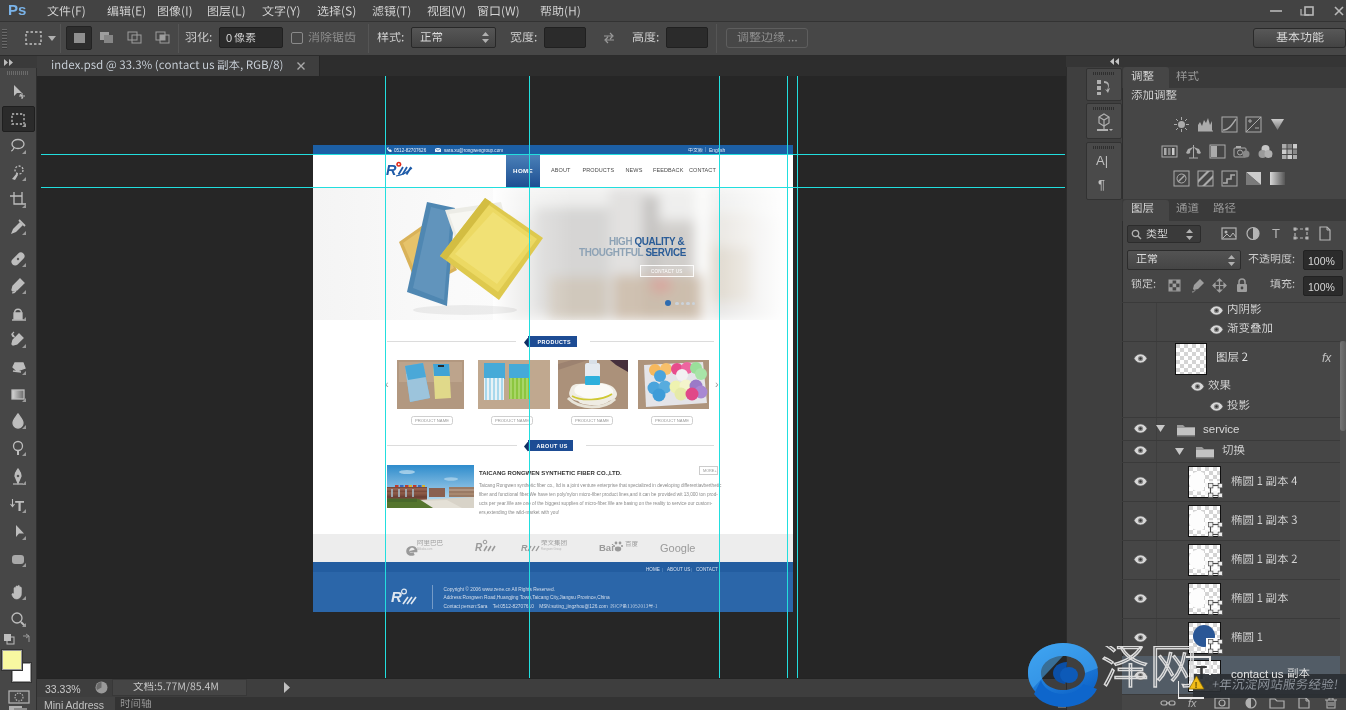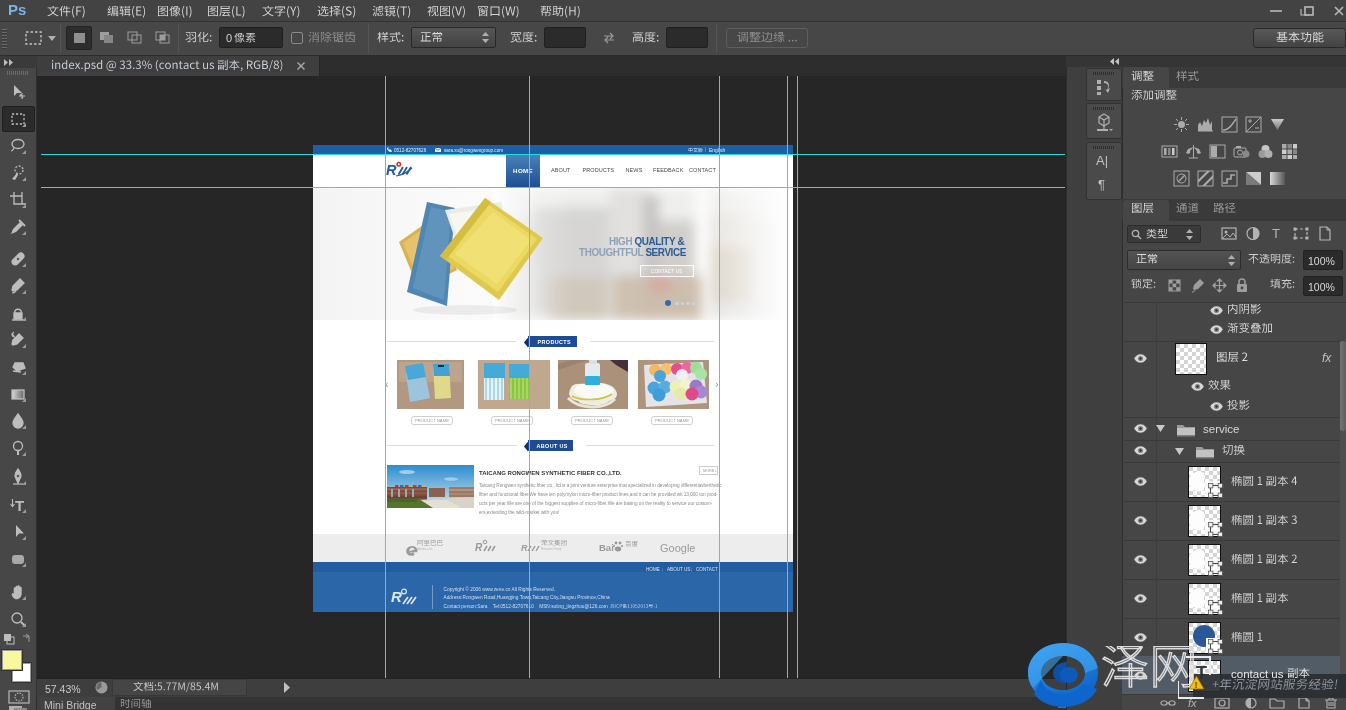--- a/index.html
+++ b/index.html
@@ -560,35 +560,35 @@
       <path d="M3.4 1.5H3.7Q3.7 1.5 3.7 1.5Q3.7 1.5 3.7 1.6Q3.7 1.6 3.7 1.6Q3.7 2.2 3.7 2.6Q3.6 3 3.6 3.3Q3.6 3.6 3.5 3.7Q3.5 3.9 3.4 3.9Q3.4 4 3.3 4Q3.2 4.1 3.1 4.1Q3 4.1 2.8 4.1Q2.6 4.1 2.5 4.1Q2.4 4 2.4 3.9Q2.4 3.8 2.3 3.8Q2.5 3.8 2.7 3.8Q2.9 3.8 2.9 3.8Q3 3.8 3 3.8Q3.1 3.8 3.1 3.7Q3.2 3.7 3.2 3.4Q3.3 3.2 3.3 2.7Q3.3 2.3 3.4 1.5ZM2 1H2.4Q2.4 1.4 2.3 1.8Q2.3 2.2 2.2 2.5Q2.1 2.9 1.9 3.2Q1.7 3.5 1.4 3.7Q1.1 4 0.6 4.1Q0.5 4.1 0.5 4Q0.4 3.9 0.4 3.8Q0.8 3.7 1.1 3.5Q1.4 3.3 1.6 3Q1.8 2.7 1.8 2.4Q1.9 2.1 2 1.7Q2 1.3 2 1ZM0.3 0.2H4.5V0.5H0.3ZM1.4 -0.3H1.7V1H1.4ZM3.1 -0.3H3.4V1H3.1ZM0.6 1.5H3.5V1.8H0.6ZM1 2.2 1.3 2.3Q1.2 2.5 1.1 2.7Q1 2.9 0.9 3.1Q0.8 3.2 0.6 3.4L0.3 3.2Q0.5 3.1 0.6 2.9Q0.7 2.7 0.8 2.5Q0.9 2.4 1 2.2ZM3.7 2.3 4 2.2Q4.1 2.3 4.3 2.5Q4.4 2.7 4.4 2.9Q4.5 3.1 4.6 3.2L4.3 3.4Q4.2 3.2 4.1 3Q4 2.9 3.9 2.7Q3.8 2.5 3.7 2.3Z M5.3 3.7V0.2H5.7V3.7Z M8 3.8Q7.7 3.8 7.4 3.7Q7.1 3.6 6.9 3.3Q6.7 3.1 6.6 2.8Q6.5 2.4 6.5 2Q6.5 1.6 6.6 1.2Q6.7 0.9 6.9 0.6Q7.1 0.4 7.4 0.3Q7.7 0.2 8 0.2Q8.4 0.2 8.6 0.3Q8.9 0.4 9 0.6L8.8 0.9Q8.6 0.7 8.5 0.6Q8.3 0.6 8.1 0.6Q7.7 0.6 7.5 0.7Q7.2 0.9 7.1 1.2Q6.9 1.5 6.9 2Q6.9 2.4 7.1 2.7Q7.2 3.1 7.5 3.2Q7.7 3.4 8 3.4Q8.3 3.4 8.5 3.3Q8.7 3.2 8.9 3L9.1 3.3Q8.9 3.5 8.6 3.7Q8.4 3.8 8 3.8Z M9.8 3.7V0.2H10.8Q11.2 0.2 11.4 0.3Q11.7 0.4 11.9 0.6Q12.1 0.9 12.1 1.3Q12.1 1.6 11.9 1.9Q11.7 2.1 11.5 2.2Q11.2 2.3 10.8 2.3H10.2V3.7ZM10.2 2H10.7Q11.2 2 11.4 1.8Q11.6 1.6 11.6 1.3Q11.6 0.9 11.4 0.7Q11.2 0.6 10.7 0.6H10.2Z M13.9 0.1H15.9V0.4H13.9ZM15.8 0.1H15.9L16 0.1L16.2 0.3Q16 0.6 15.7 0.8Q15.4 1.1 15 1.3Q14.7 1.5 14.3 1.6Q13.9 1.8 13.4 1.9Q13 2 12.6 2.1Q12.6 2 12.6 2Q12.5 1.9 12.5 1.9Q12.5 1.8 12.5 1.8Q12.8 1.7 13.2 1.6Q13.6 1.5 14 1.4Q14.4 1.2 14.8 1Q15.1 0.9 15.4 0.7Q15.6 0.4 15.8 0.2ZM13.8 0.4Q14.1 0.8 14.6 1Q15.1 1.3 15.7 1.5Q16.3 1.6 17 1.7Q16.9 1.7 16.9 1.8Q16.9 1.9 16.8 1.9Q16.8 2 16.8 2Q16.1 1.9 15.5 1.8Q14.9 1.6 14.4 1.3Q13.9 1 13.5 0.6ZM13.1 2H16.3V4.1H15.9V2.3H13.5V4.1H13.1ZM13.3 2.8H16.1V3.1H13.3ZM13.3 3.7H16.1V4H13.3ZM14.5 2.2H14.9V3.8H14.5ZM14.1 -0.3 14.5 -0.2Q14.2 0.2 13.8 0.5Q13.5 0.9 12.9 1.2Q12.9 1.1 12.9 1.1Q12.8 1 12.8 1Q12.7 0.9 12.7 0.9Q13 0.8 13.3 0.6Q13.6 0.3 13.8 0.1Q14 -0.1 14.1 -0.3Z M17.5 3.7V3.4H18.3V0.8H17.7V0.5Q17.9 0.4 18.1 0.4Q18.3 0.3 18.4 0.2H18.8V3.4H19.5V3.7Z M20.2 3.7V3.4H21V0.8H20.4V0.5Q20.6 0.4 20.8 0.4Q20.9 0.3 21.1 0.2H21.4V3.4H22.1V3.7Z M23.8 3.8Q23.4 3.8 23.2 3.6Q22.9 3.4 22.8 3Q22.7 2.6 22.7 2Q22.7 1.4 22.8 1Q22.9 0.6 23.2 0.4Q23.4 0.2 23.8 0.2Q24.1 0.2 24.3 0.4Q24.6 0.6 24.7 1Q24.9 1.4 24.9 2Q24.9 2.6 24.7 3Q24.6 3.4 24.3 3.6Q24.1 3.8 23.8 3.8ZM23.8 3.5Q24 3.5 24.1 3.3Q24.3 3.1 24.4 2.8Q24.4 2.5 24.4 2Q24.4 1.5 24.4 1.1Q24.3 0.8 24.1 0.7Q24 0.5 23.8 0.5Q23.6 0.5 23.4 0.7Q23.3 0.8 23.2 1.1Q23.1 1.5 23.1 2Q23.1 2.5 23.2 2.8Q23.3 3.1 23.4 3.3Q23.6 3.5 23.8 3.5Z M26.4 3.8Q26.1 3.8 25.9 3.7Q25.7 3.7 25.5 3.6Q25.4 3.5 25.2 3.3L25.4 3.1Q25.6 3.2 25.7 3.2Q25.8 3.3 26 3.4Q26.1 3.4 26.3 3.4Q26.5 3.4 26.7 3.3Q26.9 3.2 27 3.1Q27.1 2.9 27.1 2.6Q27.1 2.2 26.9 2Q26.7 1.8 26.3 1.8Q26.2 1.8 26 1.9Q25.9 1.9 25.7 2L25.5 1.9L25.6 0.2H27.3V0.6H26L25.9 1.6Q26 1.6 26.2 1.5Q26.3 1.5 26.4 1.5Q26.7 1.5 27 1.6Q27.2 1.7 27.4 2Q27.5 2.2 27.5 2.6Q27.5 3 27.3 3.3Q27.2 3.5 26.9 3.7Q26.7 3.8 26.4 3.8Z M28 3.7V3.5Q28.5 3 28.9 2.6Q29.2 2.2 29.4 1.9Q29.6 1.5 29.6 1.2Q29.6 1 29.5 0.9Q29.4 0.7 29.3 0.6Q29.2 0.5 28.9 0.5Q28.7 0.5 28.5 0.6Q28.4 0.8 28.2 0.9L28 0.7Q28.2 0.4 28.4 0.3Q28.7 0.2 29 0.2Q29.3 0.2 29.5 0.3Q29.8 0.4 29.9 0.7Q30 0.9 30 1.2Q30 1.5 29.8 1.9Q29.7 2.3 29.4 2.6Q29 3 28.6 3.4Q28.8 3.4 28.9 3.4Q29.1 3.4 29.2 3.4H30.2V3.7Z M31.8 3.8Q31.4 3.8 31.2 3.6Q30.9 3.4 30.8 3Q30.7 2.6 30.7 2Q30.7 1.4 30.8 1Q30.9 0.6 31.2 0.4Q31.4 0.2 31.8 0.2Q32.1 0.2 32.3 0.4Q32.6 0.6 32.7 1Q32.9 1.4 32.9 2Q32.9 2.6 32.7 3Q32.6 3.4 32.3 3.6Q32.1 3.8 31.8 3.8ZM31.8 3.5Q32 3.5 32.1 3.3Q32.3 3.1 32.3 2.8Q32.4 2.5 32.4 2Q32.4 1.5 32.3 1.1Q32.3 0.8 32.1 0.7Q32 0.5 31.8 0.5Q31.6 0.5 31.4 0.7Q31.3 0.8 31.2 1.1Q31.1 1.5 31.1 2Q31.1 2.5 31.2 2.8Q31.3 3.1 31.4 3.3Q31.6 3.5 31.8 3.5Z M33.5 3.7V3.4H34.3V0.8H33.7V0.5Q33.9 0.4 34.1 0.4Q34.3 0.3 34.4 0.2H34.7V3.4H35.4V3.7Z M37 3.8Q36.7 3.8 36.5 3.7Q36.3 3.7 36.2 3.6Q36 3.4 35.9 3.3L36.1 3Q36.3 3.2 36.5 3.3Q36.7 3.4 37 3.4Q37.2 3.4 37.4 3.4Q37.5 3.3 37.6 3.1Q37.7 3 37.7 2.8Q37.7 2.6 37.6 2.4Q37.5 2.3 37.3 2.2Q37 2.1 36.6 2.1V1.7Q37 1.7 37.2 1.7Q37.4 1.6 37.5 1.4Q37.6 1.3 37.6 1.1Q37.6 0.8 37.4 0.7Q37.3 0.5 37 0.5Q36.8 0.5 36.6 0.6Q36.4 0.7 36.3 0.9L36 0.6Q36.2 0.4 36.5 0.3Q36.7 0.2 37 0.2Q37.3 0.2 37.5 0.3Q37.8 0.4 37.9 0.6Q38 0.8 38 1Q38 1.4 37.9 1.6Q37.7 1.8 37.4 1.9V1.9Q37.6 2 37.8 2.1Q37.9 2.2 38.1 2.4Q38.2 2.6 38.2 2.8Q38.2 3.1 38 3.3Q37.8 3.6 37.6 3.7Q37.3 3.8 37 3.8Z M39.7 0.2V0.9H42V0.2ZM39.3 -0.1H42.3V1.2H39.3ZM38.7 1.6H42.9V2H38.7ZM39.6 2.5H42.1V2.8H39.6ZM42 2.5H42.3Q42.3 2.5 42.3 2.5Q42.3 2.6 42.3 2.6Q42.3 2.6 42.3 2.7Q42.3 3.1 42.2 3.3Q42.1 3.6 42.1 3.8Q42 3.9 41.9 4Q41.8 4.1 41.7 4.1Q41.6 4.1 41.5 4.1Q41.4 4.1 41.1 4.1Q40.9 4.1 40.7 4.1Q40.7 4 40.6 3.9Q40.6 3.8 40.5 3.8Q40.8 3.8 41 3.8Q41.3 3.8 41.4 3.8Q41.5 3.8 41.5 3.8Q41.6 3.8 41.6 3.7Q41.7 3.7 41.7 3.6Q41.8 3.4 41.8 3.2Q41.9 2.9 42 2.6ZM39.8 1.8 40.2 1.8Q40.1 2 40 2.2Q40 2.4 39.9 2.5Q39.9 2.7 39.8 2.8H39.4Q39.5 2.7 39.5 2.5Q39.6 2.3 39.7 2.1Q39.7 1.9 39.8 1.8Z M43.4 2.6V2.2H44.7V2.6Z M45.3 3.7V3.4H46.1V0.8H45.5V0.5Q45.7 0.4 45.9 0.4Q46.1 0.3 46.2 0.2H46.5V3.4H47.2V3.7Z" fill="#d5dfec"></path>
     </svg>
     <div class="a" style="left:385px;top:76px;width:1px;height:602px;background:#22dede"></div>
     <div class="a" style="left:529px;top:76px;width:1px;height:602px;background:#22dede"></div>
     <div class="a" style="left:719px;top:76px;width:1px;height:602px;background:#22dede"></div>
     <div class="a" style="left:787px;top:76px;width:1px;height:602px;background:#22dede"></div>
     <div class="a" style="left:797px;top:76px;width:1px;height:602px;background:#22dede"></div>
     <div class="a" style="left:41px;top:154px;width:1024px;height:1px;background:#22dede"></div>
     <div class="a" style="left:41px;top:187px;width:1024px;height:1px;background:#22dede"></div>
     <div class="a" style="left:37px;top:678px;width:1029px;height:19px;background:#3e3e3e;border-top:1px solid #242424"></div>
-    <div class="a" style="left:45px;top:683px;font-size:10.5px;color:#c8c8c8;white-space:pre;">57.43%</div>
+    <div class="a" style="left:45px;top:683px;font-size:10.5px;color:#c8c8c8;white-space:pre;">33.33%</div>
     <svg class="a" style="left:95px;top:681px" width="13" height="13" viewBox="0 0 13 13">
       <circle cx="6.5" cy="6.5" r="6" fill="#9a9a9a"></circle>
       <path d="M6.5 6.5V1A5.5 5.5 0 0 0 2 9z" fill="#6a6a6a"></path>
     </svg>
     <div class="a" style="left:112px;top:679px;width:135px;height:17px;background:#454545;border:1px solid #383838"></div>
     <svg class="a" style="left:133px;top:681.5px;" width="86" height="10" viewBox="0 0 86 10">
       <path d="M7.6 1.6 8.4 1.8Q7.8 3.7 6.7 5.1Q5.7 6.5 4.2 7.4Q2.8 8.4 0.9 9Q0.8 8.9 0.7 8.8Q0.7 8.6 0.6 8.5Q0.5 8.4 0.4 8.3Q2.3 7.7 3.7 6.8Q5.1 6 6 4.7Q7 3.4 7.6 1.6ZM2.8 1.6Q3.4 3.2 4.5 4.6Q5.5 5.9 6.9 6.8Q8.3 7.8 10.2 8.2Q10.1 8.3 10 8.4Q9.9 8.6 9.8 8.7Q9.7 8.8 9.6 9Q7.7 8.4 6.3 7.4Q4.8 6.5 3.8 5Q2.8 3.6 2.1 1.9ZM0.5 1.2H10V2H0.5ZM4.4 -0.5 5.3 -0.7Q5.5 -0.3 5.7 0.1Q6 0.6 6.1 0.9L5.2 1.2Q5.1 0.9 4.9 0.4Q4.7 -0.1 4.4 -0.5Z M11 1.6H14.6V2.4H11ZM12.5 -0.6H13.3V9H12.5ZM12.4 2.1 12.9 2.3Q12.8 2.9 12.6 3.6Q12.5 4.2 12.2 4.9Q12 5.5 11.7 6.1Q11.5 6.7 11.2 7.1Q11.1 6.9 11 6.7Q10.9 6.5 10.8 6.4Q11 6 11.3 5.5Q11.5 5 11.8 4.4Q12 3.9 12.2 3.3Q12.3 2.7 12.4 2.1ZM13.2 2.7Q13.3 2.8 13.5 3.1Q13.7 3.4 13.9 3.7Q14.2 4 14.4 4.3Q14.6 4.5 14.6 4.7L14.1 5.3Q14.1 5.1 13.9 4.8Q13.7 4.5 13.5 4.1Q13.3 3.8 13.1 3.5Q13 3.2 12.8 3.1ZM17 -0.6H17.8V3.6H17ZM19.4 0 20.2 0.3Q20 0.7 19.8 1.2Q19.6 1.6 19.4 2Q19.2 2.5 19 2.8L18.4 2.6Q18.6 2.3 18.8 1.8Q19 1.4 19.2 0.9Q19.3 0.4 19.4 0ZM14.7 0.3 15.3 0.1Q15.5 0.4 15.7 0.9Q15.9 1.3 16 1.7Q16.2 2.1 16.3 2.4L15.6 2.7Q15.5 2.4 15.4 2Q15.2 1.6 15 1.1Q14.8 0.7 14.7 0.3ZM14.6 3.2H20.1V8.9H19.3V4H14.6ZM14.7 5.4H19.6V6.1H14.7ZM14.4 7.5H19.6V8.3H14.4Z M22.5 4.1Q22.2 4.1 22 3.9Q21.8 3.7 21.8 3.4Q21.8 3 22 2.8Q22.2 2.6 22.5 2.6Q22.7 2.6 23 2.8Q23.2 3 23.2 3.4Q23.2 3.7 23 3.9Q22.7 4.1 22.5 4.1ZM22.5 8.3Q22.2 8.3 22 8.1Q21.8 7.9 21.8 7.6Q21.8 7.3 22 7.1Q22.2 6.9 22.5 6.9Q22.7 6.9 23 7.1Q23.2 7.3 23.2 7.6Q23.2 7.9 23 8.1Q22.7 8.3 22.5 8.3Z M26.7 8.3Q26.1 8.3 25.6 8.2Q25.2 8 24.8 7.8Q24.5 7.6 24.2 7.3L24.7 6.7Q24.9 6.9 25.2 7.1Q25.4 7.3 25.8 7.4Q26.1 7.5 26.6 7.5Q27 7.5 27.4 7.3Q27.8 7.1 28 6.7Q28.2 6.3 28.2 5.7Q28.2 4.9 27.8 4.4Q27.3 4 26.6 4Q26.2 4 26 4.1Q25.7 4.2 25.3 4.4L24.8 4.1L25.1 0.5H28.8V1.3H25.9L25.7 3.5Q26 3.4 26.2 3.3Q26.5 3.2 26.9 3.2Q27.5 3.2 28 3.5Q28.6 3.8 28.9 4.3Q29.2 4.8 29.2 5.7Q29.2 6.5 28.8 7.1Q28.5 7.7 27.9 8Q27.3 8.3 26.7 8.3Z M31.2 8.3Q30.9 8.3 30.7 8.1Q30.5 7.9 30.5 7.6Q30.5 7.3 30.7 7.1Q30.9 6.9 31.2 6.9Q31.5 6.9 31.7 7.1Q31.9 7.3 31.9 7.6Q31.9 7.9 31.7 8.1Q31.5 8.3 31.2 8.3Z M34.7 8.2Q34.8 7.1 34.9 6.2Q35.1 5.3 35.3 4.4Q35.6 3.6 36 2.9Q36.3 2.1 36.9 1.3H33.2V0.5H38V1.1Q37.3 1.9 36.9 2.7Q36.5 3.5 36.2 4.4Q36 5.2 35.9 6.1Q35.8 7.1 35.7 8.2Z M40.6 8.2Q40.6 7.1 40.8 6.2Q40.9 5.3 41.1 4.4Q41.4 3.6 41.8 2.9Q42.2 2.1 42.7 1.3H39V0.5H43.8V1.1Q43.2 1.9 42.7 2.7Q42.3 3.5 42.1 4.4Q41.8 5.2 41.7 6.1Q41.6 7.1 41.6 8.2Z M45.4 8.2V0.5H46.5L48 4.6Q48.2 5 48.3 5.4Q48.4 5.8 48.6 6.2H48.6Q48.8 5.8 48.9 5.4Q49 5 49.2 4.6L50.6 0.5H51.8V8.2H50.9V3.9Q50.9 3.6 50.9 3.2Q50.9 2.8 51 2.4Q51 2 51 1.7H51L50.4 3.4L48.9 7.4H48.2L46.8 3.4L46.2 1.7H46.1Q46.2 2 46.2 2.4Q46.2 2.8 46.2 3.2Q46.3 3.6 46.3 3.9V8.2Z M53 10.1 56.1 -0.1H56.8L53.7 10.1Z M59.9 8.3Q59.2 8.3 58.6 8.1Q58.1 7.8 57.8 7.3Q57.4 6.9 57.4 6.3Q57.4 5.8 57.6 5.3Q57.9 4.9 58.2 4.6Q58.5 4.3 58.9 4.2V4.1Q58.4 3.8 58.1 3.4Q57.8 2.9 57.8 2.3Q57.8 1.7 58.1 1.3Q58.4 0.9 58.8 0.6Q59.3 0.4 59.9 0.4Q60.6 0.4 61.1 0.6Q61.5 0.9 61.8 1.4Q62 1.8 62 2.4Q62 2.8 61.9 3.2Q61.7 3.5 61.5 3.8Q61.2 4.1 61 4.3V4.3Q61.4 4.5 61.6 4.8Q61.9 5 62.1 5.4Q62.3 5.8 62.3 6.3Q62.3 6.9 62 7.3Q61.7 7.8 61.2 8.1Q60.6 8.3 59.9 8.3ZM60.4 4Q60.8 3.7 61 3.3Q61.2 2.9 61.2 2.5Q61.2 2.1 61.1 1.8Q60.9 1.5 60.6 1.3Q60.3 1.1 59.9 1.1Q59.4 1.1 59 1.4Q58.7 1.8 58.7 2.3Q58.7 2.8 58.9 3.1Q59.2 3.4 59.6 3.6Q60 3.8 60.4 4ZM59.9 7.6Q60.4 7.6 60.7 7.4Q61 7.3 61.2 7Q61.4 6.7 61.4 6.3Q61.4 5.9 61.2 5.6Q61.1 5.4 60.8 5.2Q60.5 5 60.1 4.8Q59.8 4.6 59.4 4.4Q58.9 4.8 58.6 5.2Q58.3 5.6 58.3 6.2Q58.3 6.6 58.5 6.9Q58.7 7.2 59.1 7.4Q59.5 7.6 59.9 7.6Z M65.5 8.3Q64.9 8.3 64.5 8.2Q64 8 63.7 7.8Q63.3 7.6 63.1 7.3L63.6 6.7Q63.8 6.9 64 7.1Q64.3 7.3 64.7 7.4Q65 7.5 65.4 7.5Q65.9 7.5 66.3 7.3Q66.6 7.1 66.9 6.7Q67.1 6.3 67.1 5.7Q67.1 4.9 66.6 4.4Q66.2 4 65.5 4Q65.1 4 64.8 4.1Q64.5 4.2 64.2 4.4L63.7 4.1L63.9 0.5H67.7V1.3H64.8L64.6 3.5Q64.8 3.4 65.1 3.3Q65.4 3.2 65.7 3.2Q66.4 3.2 66.9 3.5Q67.4 3.8 67.7 4.3Q68.1 4.8 68.1 5.7Q68.1 6.5 67.7 7.1Q67.3 7.7 66.8 8Q66.2 8.3 65.5 8.3Z M70.1 8.3Q69.8 8.3 69.6 8.1Q69.4 7.9 69.4 7.6Q69.4 7.3 69.6 7.1Q69.8 6.9 70.1 6.9Q70.4 6.9 70.6 7.1Q70.8 7.3 70.8 7.6Q70.8 7.9 70.6 8.1Q70.4 8.3 70.1 8.3Z M75.1 8.2V2.9Q75.1 2.7 75.1 2.2Q75.1 1.8 75.2 1.5H75.1Q75 1.8 74.8 2.1Q74.7 2.4 74.5 2.7L72.7 5.3H77V6.1H71.7V5.4L74.9 0.5H76V8.2Z M78.4 8.2V0.5H79.6L81.1 4.6Q81.2 5 81.3 5.4Q81.5 5.8 81.6 6.2H81.7Q81.8 5.8 81.9 5.4Q82.1 5 82.2 4.6L83.7 0.5H84.8V8.2H83.9V3.9Q83.9 3.6 83.9 3.2Q84 2.8 84 2.4Q84 2 84.1 1.7H84L83.4 3.4L81.9 7.4H81.3L79.8 3.4L79.2 1.7H79.2Q79.2 2 79.2 2.4Q79.3 2.8 79.3 3.2Q79.3 3.6 79.3 3.9V8.2Z" fill="#c8c8c8"></path>
     </svg>
     <svg class="a" style="left:283px;top:682px" width="8" height="11" viewBox="0 0 8 11">
       <path d="M1 0l6 5.5L1 11z" fill="#c0c0c0"></path>
     </svg>
     <div class="a" style="left:37px;top:697px;width:1029px;height:13px;background:#333333"></div>
     <div class="a" style="left:37px;top:697px;width:78px;height:13px;background:#424242"></div>
-    <div class="a" style="left:44px;top:698.5px;font-size:10.5px;color:#c0c0c0;white-space:pre;">Mini Bridge</div>
+    <div class="a" style="left:44px;top:698.5px;font-size:10.5px;color:#c0c0c0;white-space:pre;">Mini Address</div>
     <svg class="a" style="left:120px;top:698.5px;" width="32" height="10" viewBox="0 0 32 10">
       <path d="M1.2 0.2H4.1V7.1H1.2V6.4H3.4V1H1.2ZM1.3 3.3H3.7V4H1.3ZM0.9 0.2H1.6V7.9H0.9ZM4.6 1.5H10.1V2.3H4.6ZM8 -0.6H8.8V7.8Q8.8 8.3 8.7 8.5Q8.6 8.7 8.3 8.8Q8 8.9 7.5 8.9Q7 8.9 6.2 8.9Q6.2 8.8 6.1 8.5Q6 8.3 5.9 8.1Q6.3 8.1 6.7 8.1Q7.1 8.1 7.3 8.1Q7.6 8.1 7.7 8.1Q7.9 8.1 8 8.1Q8 8 8 7.8ZM5 3.4 5.6 3.1Q5.9 3.5 6.2 4Q6.5 4.4 6.8 4.9Q7.1 5.3 7.3 5.6L6.6 6Q6.4 5.7 6.1 5.2Q5.9 4.8 5.6 4.3Q5.3 3.8 5 3.4Z M11.5 1.7H12.3V9H11.5ZM11.6 -0.1 12.2 -0.5Q12.5 -0.3 12.7 -0Q13 0.3 13.2 0.5Q13.4 0.8 13.5 1L12.9 1.4Q12.8 1.2 12.6 0.9Q12.3 0.7 12.1 0.4Q11.9 0.1 11.6 -0.1ZM14.2 -0H19.7V0.7H14.2ZM19.3 -0H20.1V8.1Q20.1 8.4 20 8.6Q19.9 8.7 19.7 8.9Q19.5 8.9 19.2 9Q18.8 9 18.3 9Q18.3 8.8 18.2 8.6Q18.2 8.4 18.1 8.3Q18.4 8.3 18.7 8.3Q19 8.3 19.1 8.3Q19.2 8.3 19.2 8.2Q19.3 8.2 19.3 8.1ZM14.5 5.1V6.5H17V5.1ZM14.5 3V4.4H17V3ZM13.8 2.4H17.7V7.2H13.8Z M25.9 1.6H30.8V9H30V2.3H26.6V9H25.9ZM26.2 4.6H30.2V5.3H26.2ZM26.2 7.7H30.2V8.4H26.2ZM27.9 -0.6H28.7V1.9H28.7V8.2H28V1.9H27.9ZM21.5 0.6H25.4V1.3H21.5ZM23.7 2.2H24.4V9H23.7ZM21.5 6.4Q22 6.4 22.6 6.2Q23.3 6.1 24 6Q24.7 5.9 25.4 5.7L25.5 6.4Q24.5 6.6 23.4 6.8Q22.4 7.1 21.6 7.2ZM21.9 4.7Q21.9 4.6 21.8 4.5Q21.8 4.4 21.7 4.2Q21.7 4.1 21.6 4Q21.8 4 21.9 3.7Q22 3.5 22.1 3.2Q22.2 3 22.3 2.6Q22.5 2.2 22.6 1.7Q22.7 1.2 22.9 0.6Q23 -0 23.1 -0.6L23.9 -0.5Q23.7 0.4 23.5 1.2Q23.2 2.1 23 2.9Q22.7 3.6 22.4 4.3V4.3Q22.4 4.3 22.3 4.3Q22.3 4.4 22.1 4.4Q22 4.5 22 4.6Q21.9 4.6 21.9 4.7ZM21.9 4.7V4L22.3 3.8H25.4V4.6H22.7Q22.4 4.6 22.2 4.6Q22 4.6 21.9 4.7Z" fill="#9a9a9a"></path>
     </svg>
     <svg class="a" style="left:1050px;top:700px" width="16" height="8" viewBox="0 0 16 8">
       <path d="M0 2l3 3 3-3z" fill="#9a9a9a"></path>
       <path d="M8 1h8M8 4h8M8 7h8" stroke="#9a9a9a"></path>
     </svg>
     <div class="a" style="left:1066px;top:56px;width:280px;height:654px;background:#3f3f3f;border-left:1px solid #2b2b2b"></div>
     <div class="a" style="left:1066px;top:56px;width:280px;height:11px;background:#353535"></div>
     <svg class="a" style="left:1109px;top:58px" width="11" height="7" viewBox="0 0 11 7">

